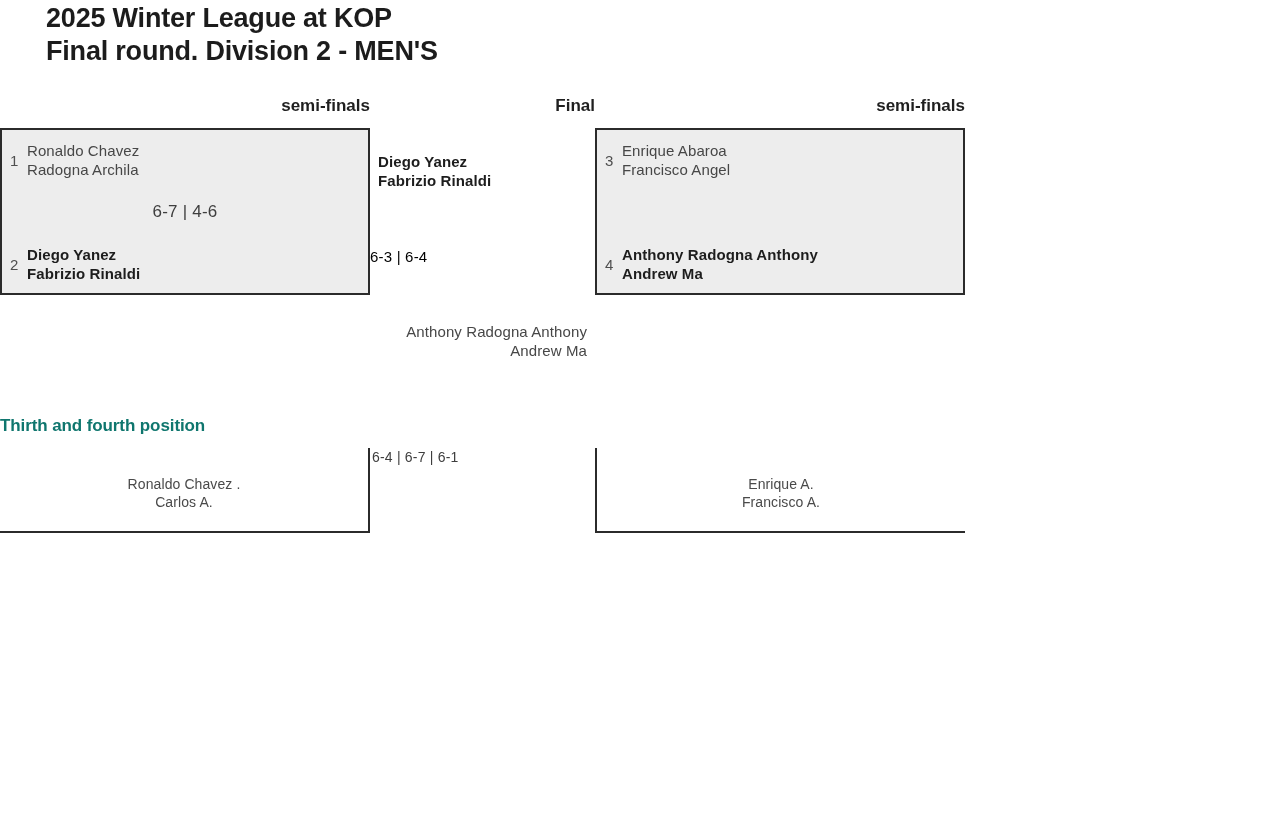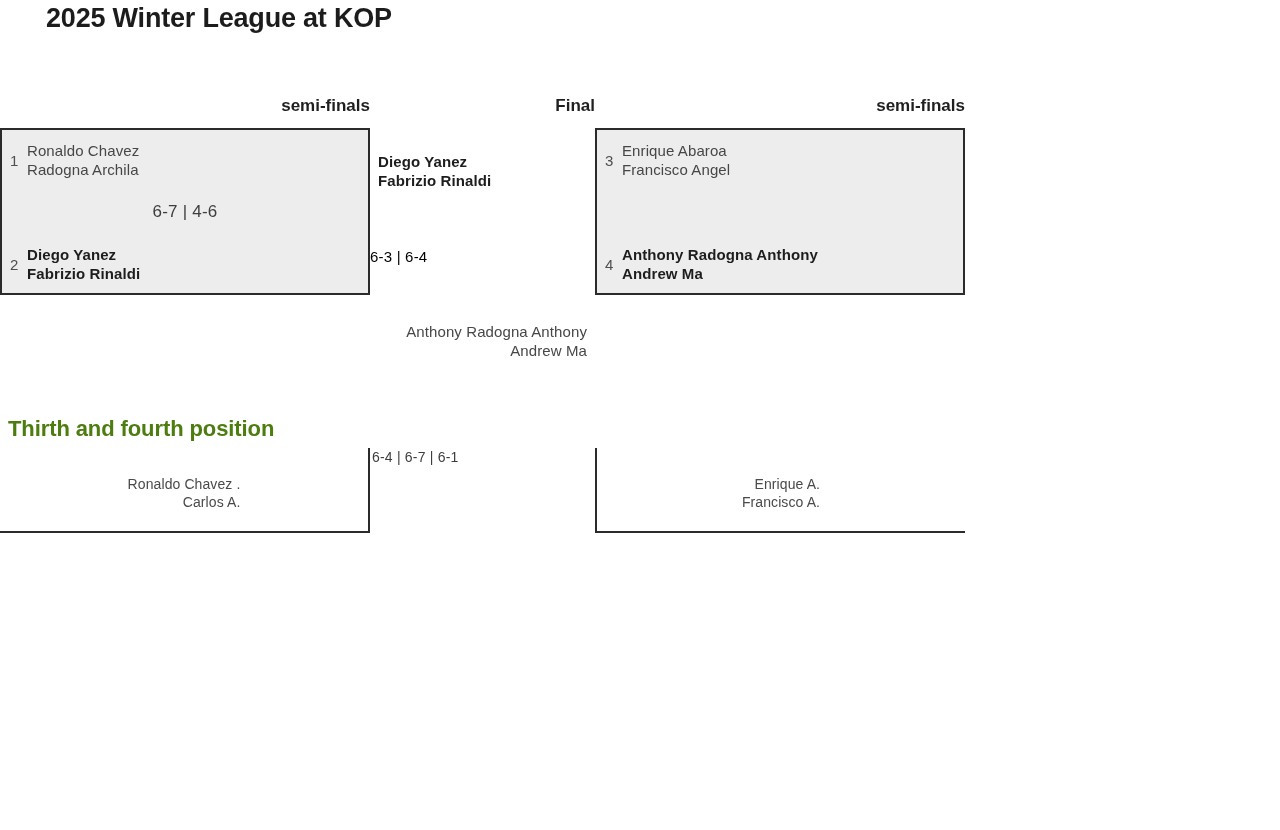--- a/index.html
+++ b/index.html
@@ -60,44 +60,45 @@
   }
   .final-team-bottom {
     position: absolute; right: 8px; top: 194px;
     font-size: 15px; line-height: 19px; color: #474747;
     text-align: right; letter-spacing: 0.1px; white-space: nowrap;
   }
 
   
   .tf-heading {
     position: absolute; left: 0; top: 416px;
-    font-size: 22px; font-weight: 700; color: #4d7c0f; letter-spacing: -0.1px; margin-left: 8px;
+    font-size: 17px; font-weight: 700; color: #0f766e; letter-spacing: -0.1px;
   }
   .tf-box {
     position: absolute; top: 448px; width: 370px; height: 85px;
     text-align: center; padding-top: 27px;
   }
   .tf-box.left-tf  { left: 0;     border-right: 2px solid #2b2b2b; border-bottom: 2px solid #2b2b2b; }
   .tf-box.right-tf { left: 595px; border-left: 2px solid #2b2b2b;  border-bottom: 2px solid #2b2b2b; }
   .tf-names {
-    display: inline-block; text-align: right;
+    display: inline-block; text-align: center;
     font-size: 14px; line-height: 18px; color: #4a4a4a; letter-spacing: 0.1px;
   }
   .tf-score {
     position: absolute; left: 372px; top: 449px;
     font-size: 14px; color: #3e3e3e; letter-spacing: 0.2px;
   }
 </style>
 </head>
 <body>
 
 <div class="page">
 
   <div class="title">
     <div>2025 Winter League at KOP</div>
+    <div>Final round. Division 2 - MEN'S</div>
   </div>
 
   <div class="logo">
     
     
     
     
     
     
   </div>

